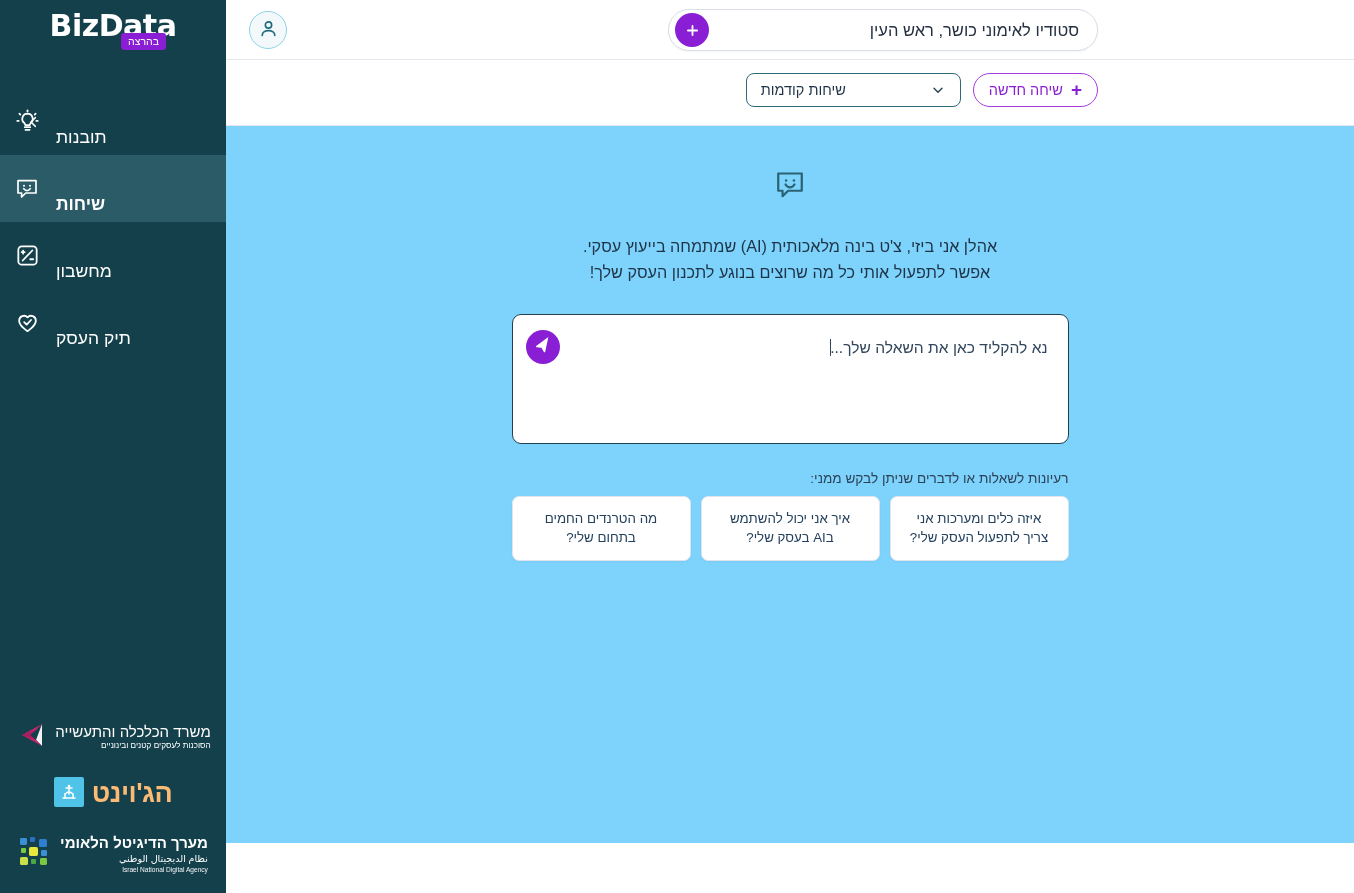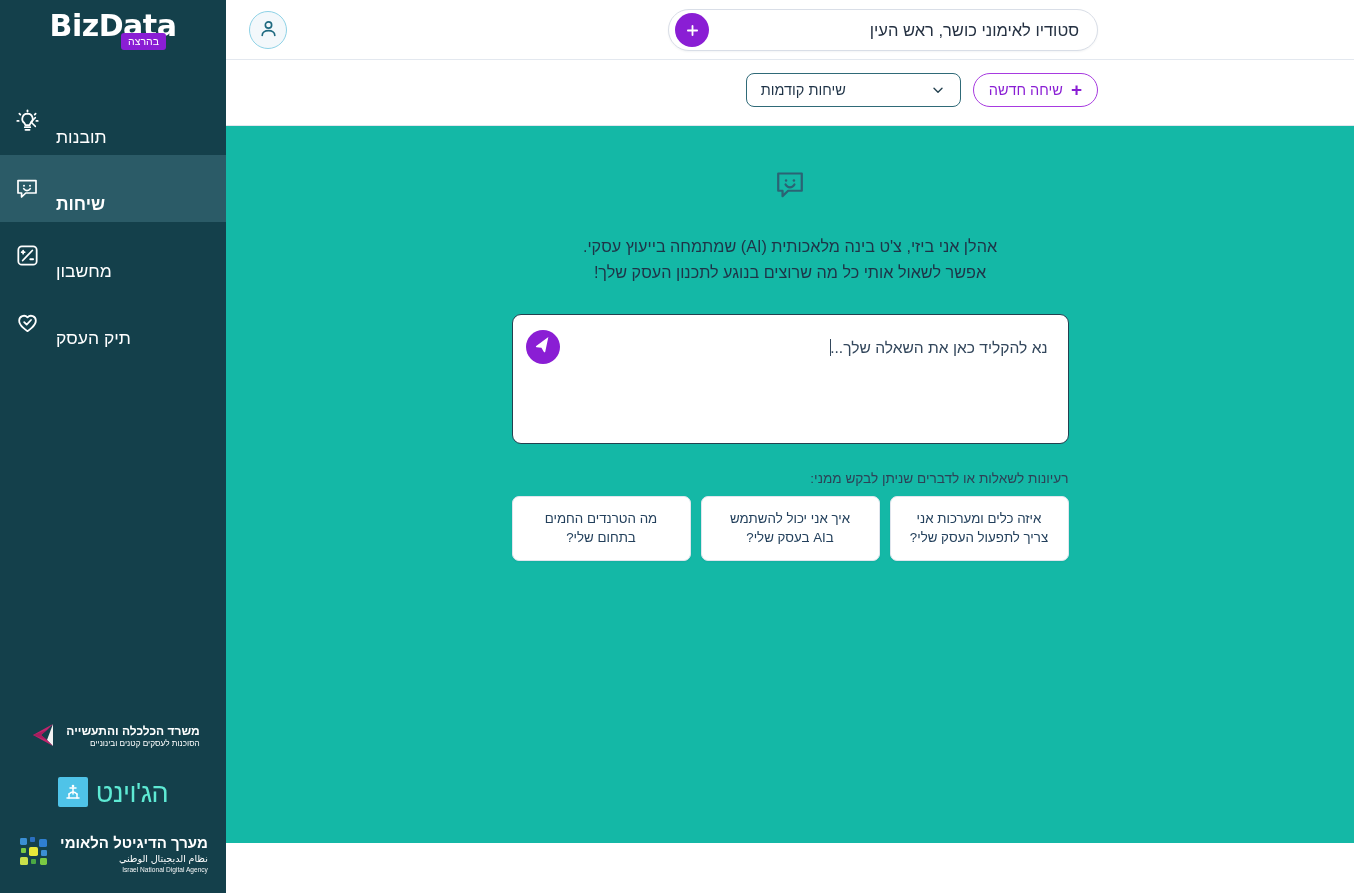--- a/index.html
+++ b/index.html
@@ -147,21 +147,21 @@
     justify-content: space-between;
     padding: 16px 14px;
     cursor: pointer;
   }
   .dropdown-prev .chev { color: #24414f; display: flex; }
 
   
   .content {
     position: relative;
     flex: 1 1 auto;
-    background: #14b8a6;
+    background: #7dd3fc;
     display: flex;
     flex-direction: column;
     align-items: center;
     padding-top: 42px;
     overflow: hidden;
   }
 
   .chat-smiley { margin-bottom: 28px; }
 
   .welcome {
@@ -347,27 +347,27 @@
     flex-direction: row;
     align-items: center;
     justify-content: center;
     gap: 8px;
   }
   .logo-econ-text {
     text-align: right;
     color: #ffffff;
     line-height: 1.3;
   }
-  .logo-econ-text .t1 { font-size: 12px; font-weight: 700; display: block; }
+  .logo-econ-text .t1 { font-size: 15px; font-weight: 400; display: block; }
   .logo-econ-text .t2 { font-size: 8.2px; display: block; }
 
   .logo-joint-text {
     font-size: 27px;
-    font-weight: 400;
-    color: #5eead4;
+    font-weight: 700;
+    color: #fdba74;
     letter-spacing: -0.5px;
   }
 
   .logo-nda-text {
     text-align: right;
     color: #ffffff;
     line-height: 1.35;
   }
   .logo-nda-text .n1 { font-size: 15px; display: block; font-weight: bold; }
   .logo-nda-text .n2 { font-size: 9.6px; display: block; }
@@ -428,21 +428,21 @@
         <svg width="34" height="34" viewBox="0 0 26 26" fill="none" stroke="#2b6374" stroke-width="1.7" stroke-linecap="round" stroke-linejoin="round">
           <path d="M4 4.2h18v13.2h-10.4l-4.3 4.1v-4.1H4z"></path>
           <circle cx="10" cy="9.6" r="0.95" fill="#2b6374" stroke="none"></circle>
           <circle cx="16" cy="9.6" r="0.95" fill="#2b6374" stroke="none"></circle>
           <path d="M9.6 12.6c.9 1.5 2 2.2 3.4 2.2s2.5-.7 3.4-2.2"></path>
         </svg>
       </span>
 
       <div class="welcome">
         <span class="l1">אהלן אני ביזי, צ'ט בינה מלאכותית (AI) שמתמחה בייעוץ עסקי.</span>
-        <span class="l2">אפשר לשאול אותי כל מה שרוצים בנוגע לתכנון העסק שלך!</span>
+        <span class="l2">אפשר לתפעול אותי כל מה שרוצים בנוגע לתכנון העסק שלך!</span>
       </div>
 
       <div class="composer">
         <div class="composer-text"><span>נא להקליד כאן את השאלה שלך...</span><span class="caret"></span></div>
         <button class="send-btn">
           <span>
             <svg width="18" height="18" viewBox="0 0 24 24" fill="#ffffff">
               <path d="M21.2 3.1 2.9 11.3c-.8.35-.75 1.5.07 1.78l6.2 2.1 2.1 6.2c.28.82 1.43.87 1.78.07L21.2 3.1z" transform="rotate(-12 12 12)"></path>
             </svg>
           </span>

